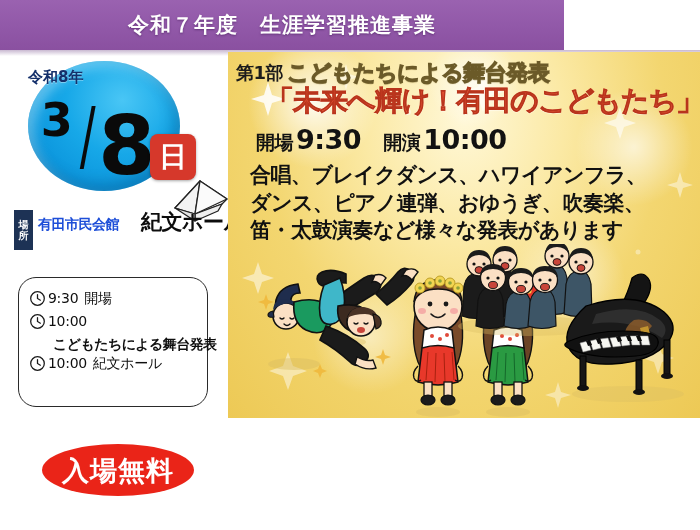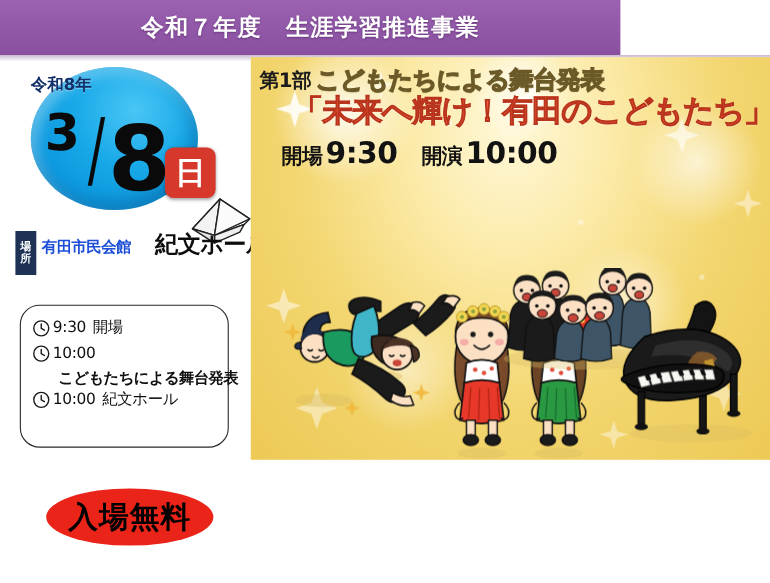--- a/index.html
+++ b/index.html
@@ -89,21 +89,21 @@
   .sched-sub{font-size:14px;color:#0f0f0f;font-weight:bold;letter-spacing:-.6px;
     margin-left:34px;line-height:1.35;white-space:nowrap;}
 
   
   .free-badge{
     position:absolute;left:42px;top:392px;width:152px;height:52px;
     background:#ea2418;border-radius:50%;
     display:flex;align-items:center;justify-content:center;
   }
   .free-badge span{
-    color:#000000;font-size:27px;font-weight:bold;letter-spacing:1px;line-height:1;
+    color:#ffffff;font-size:27px;font-weight:bold;letter-spacing:1px;line-height:1;
   }
 
   
   .gold-panel{
     position:absolute;left:228px;top:52px;width:472px;height:366px;
     overflow:hidden;
     background:
       radial-gradient(circle at 18% 14%, rgba(255,255,255,.85) 0%, rgba(255,255,255,0) 13%),
       radial-gradient(circle at 52% 8%, rgba(255,255,255,.70) 0%, rgba(255,255,255,0) 11%),
       radial-gradient(circle at 86% 26%, rgba(255,255,255,.65) 0%, rgba(255,255,255,0) 12%),
@@ -257,20 +257,25 @@
 
     <div class="p1-quote">「未来へ輝け！有田のこどもたち」</div>
 
     <div class="times-line">
       <span class="lbl">開場</span>
       <span class="num">9:30</span>
       <span class="lbl">開演</span>
       <span class="num last">10:00</span>
     </div>
 
+    <div class="program">
+      <div>合唱、ブレイクダンス、ハワイアンフラ、</div>
+      <div>ダンス、ピアノ連弾、おゆうぎ、吹奏楽、</div>
+      <div>笛・太鼓演奏など様々な発表があります</div>
+    </div>
 
     <div class="illus">
       <svg width="472" height="174" viewBox="0 0 472 174">
 
         <ellipse cx="66" cy="120" rx="26" ry="6" fill="#d9bc62" opacity=".45"></ellipse>
         <ellipse cx="116" cy="98" rx="22" ry="5" fill="#d9bc62" opacity=".40"></ellipse>
 
         <g>
           <path d="M70 40 q-18 2 -22 16 q-3 12 6 18 q8 6 16 1 l-2 -12 q-6 -2 -5 -8 q1 -6 9 -6z" fill="#1f2d4d" stroke="#111" stroke-width="1.6"></path>
           <circle cx="58" cy="72" r="13" fill="#fbe0c4" stroke="#111" stroke-width="1.6"></circle>

